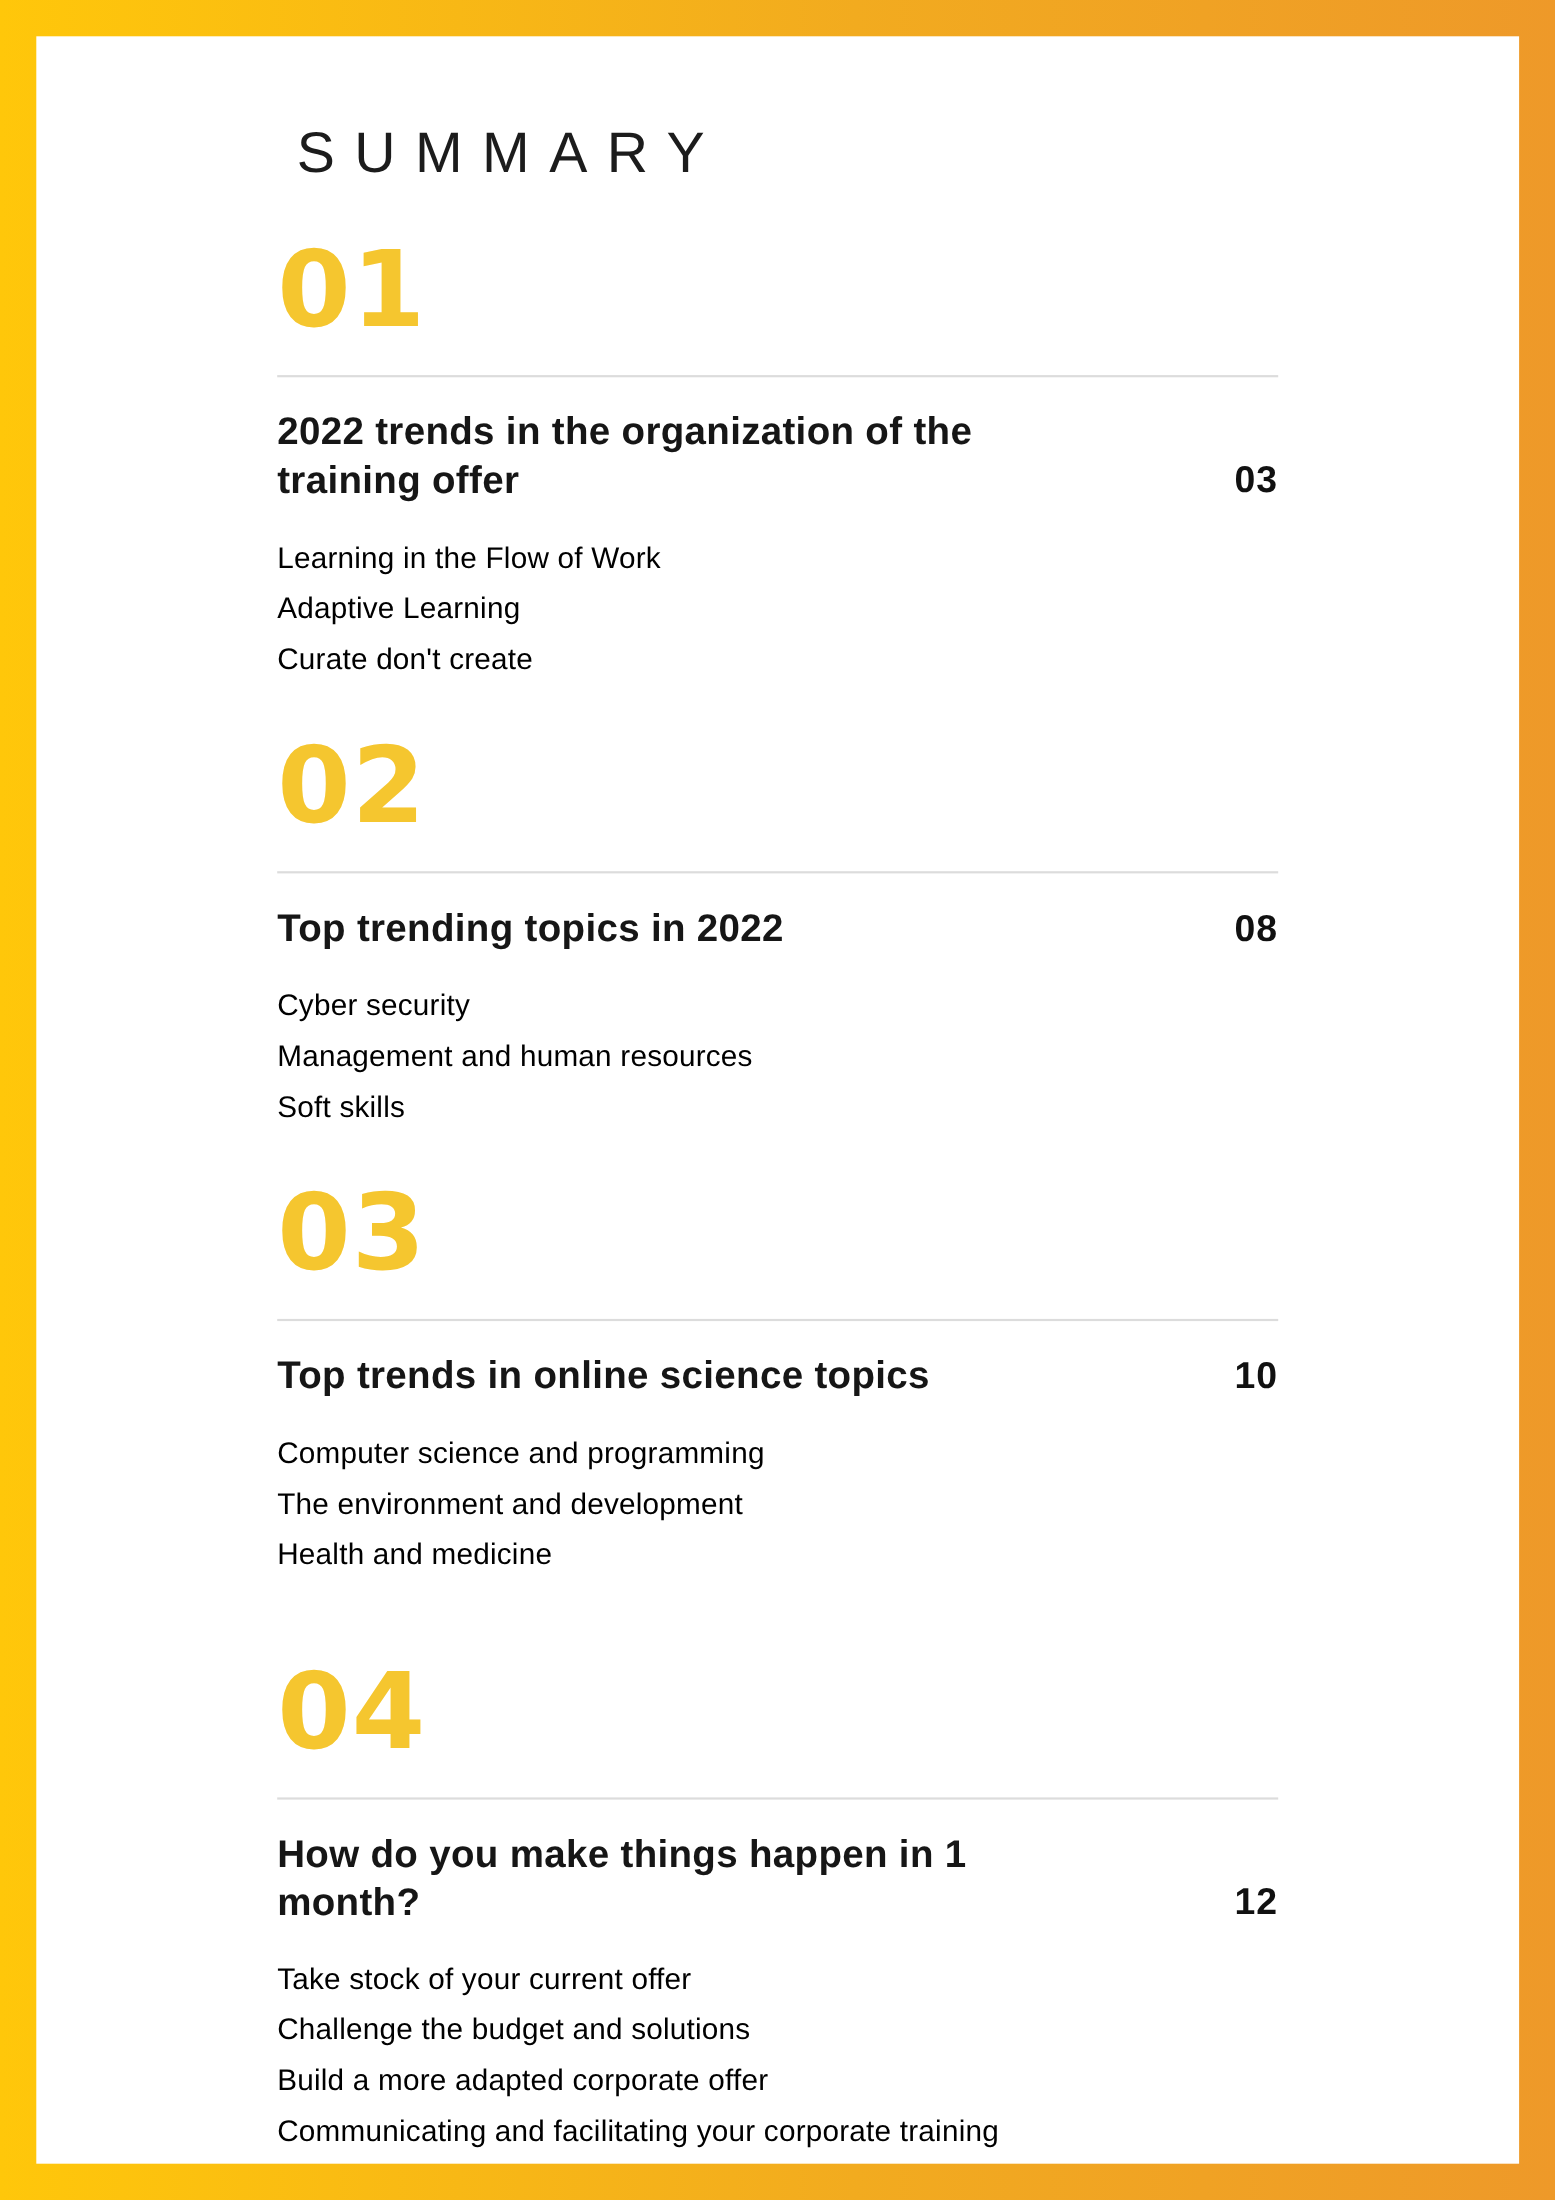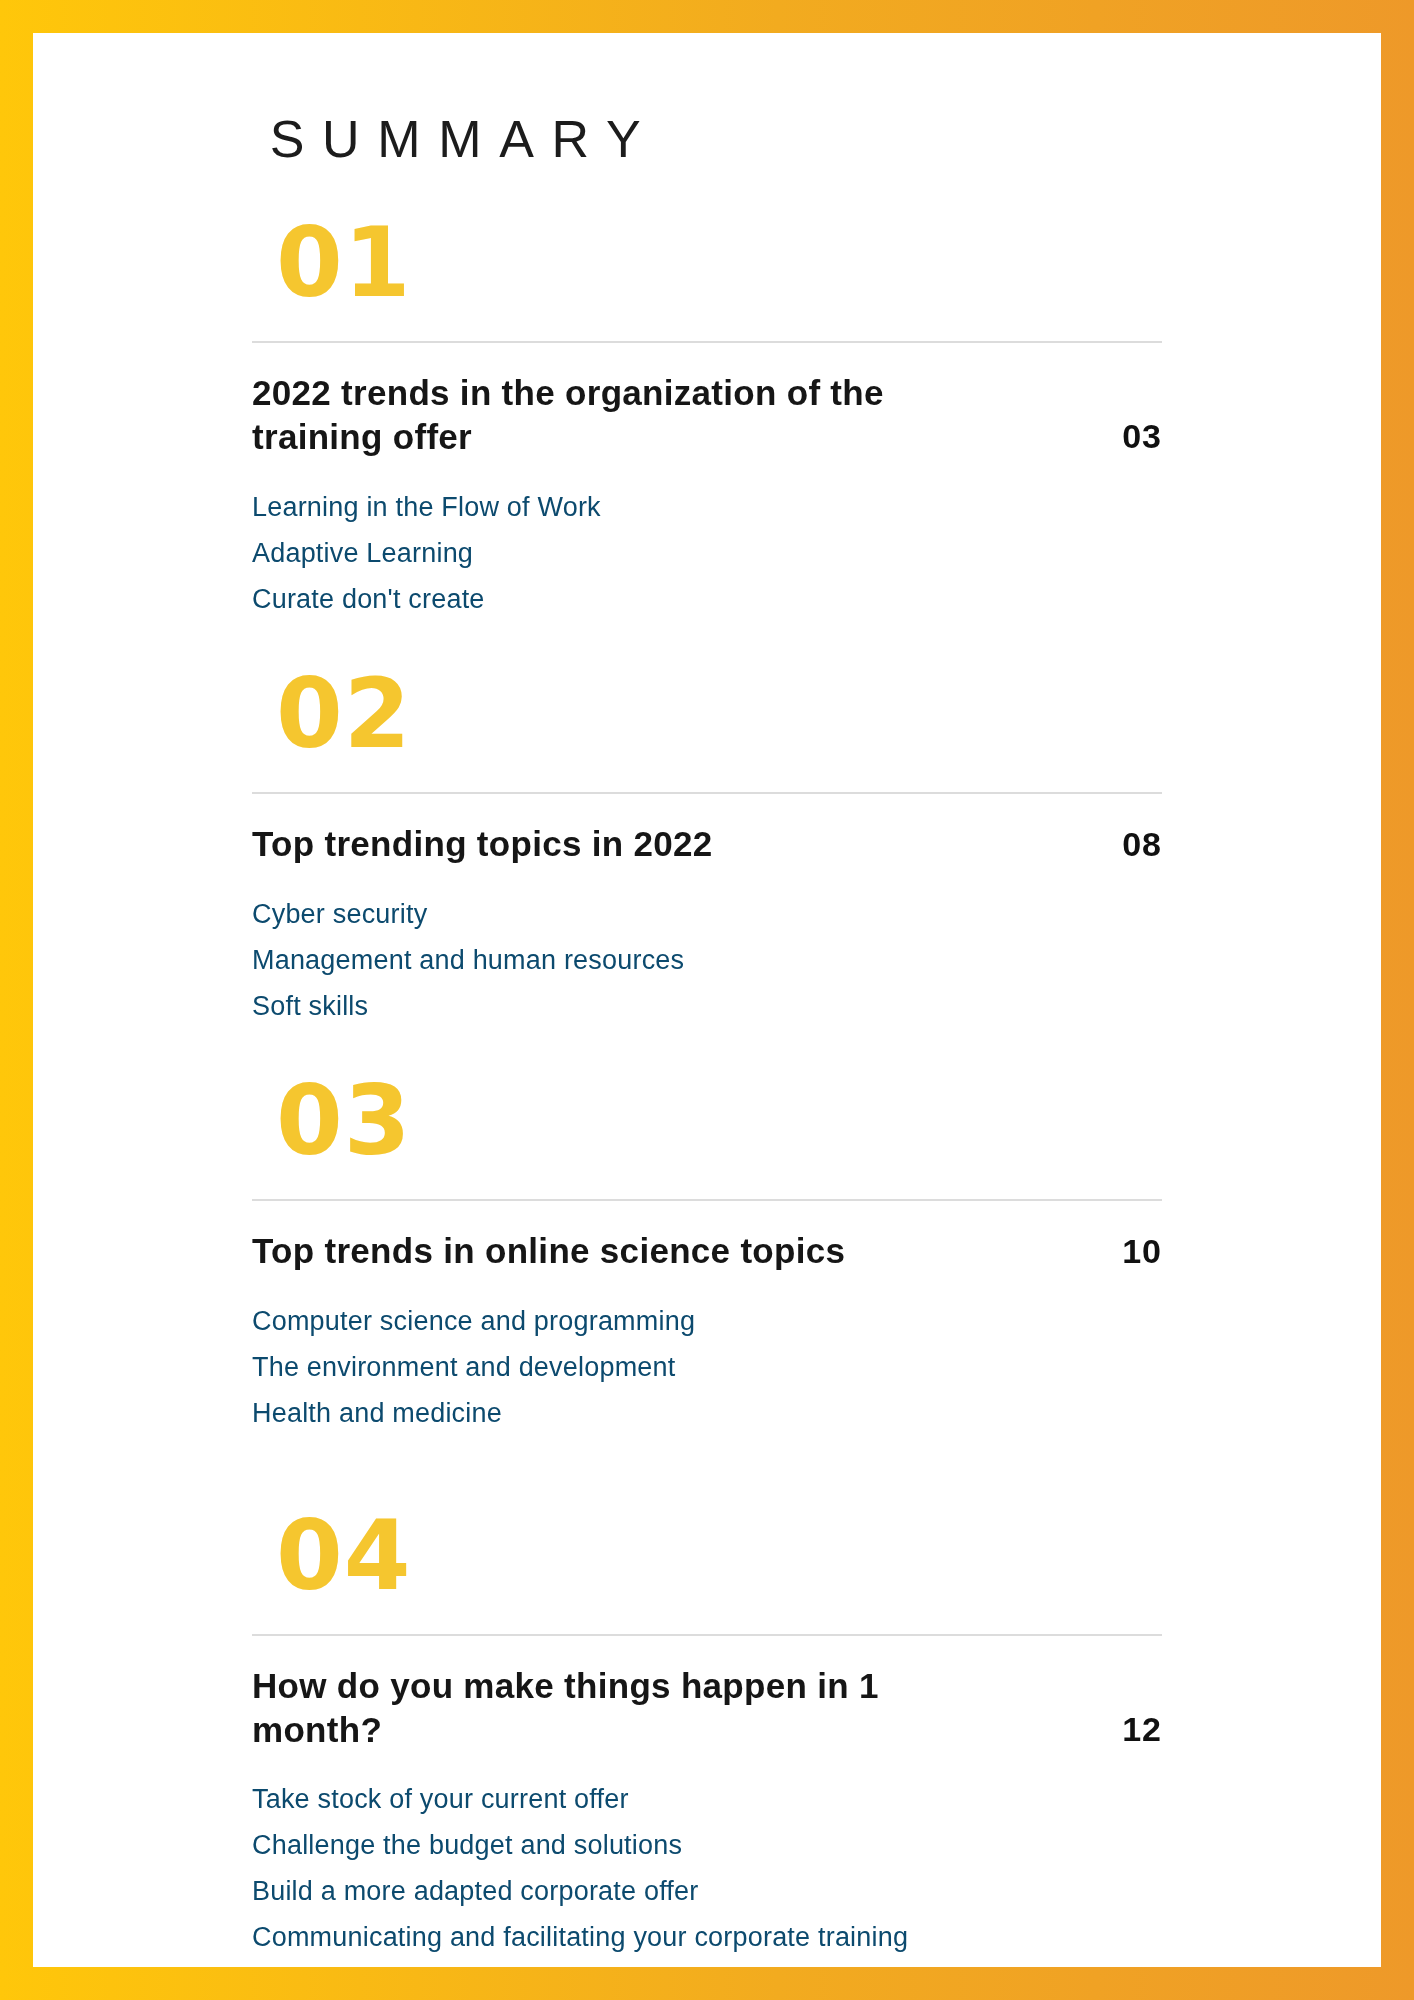--- a/index.html
+++ b/index.html
@@ -33,21 +33,20 @@
   .section { margin-top: 44px; }
   .section.first { margin-top: 46px; }
   .section.extra-gap { margin-top: 72px; }
   .num {
     font-family: "DejaVu Sans", sans-serif;
     font-size: 96px;
     line-height: 1;
     font-weight: 700;
     color: #f5c62f;
     letter-spacing: 1px;
-    margin-left: 24px;
   }
   .divider {
     height: 2px;
     background: #dcdcdc;
     margin-top: 30px;
   }
   .head-row {
     display: flex;
     justify-content: space-between;
     align-items: flex-end;
@@ -70,21 +69,21 @@
     letter-spacing: 1px;
   }
   .items {
     list-style: none;
     margin: 25px 0 0 0;
     padding: 0;
   }
   .items li {
     font-size: 27px;
     line-height: 46px;
-    color: #0c4a6e;
+    color: #000000;
     letter-spacing: 0.2px;
   }
 </style>
 </head>
 <body>
 
 <div class="page">
 
   <h1 class="doc-title">SUMMARY</h1>
 

